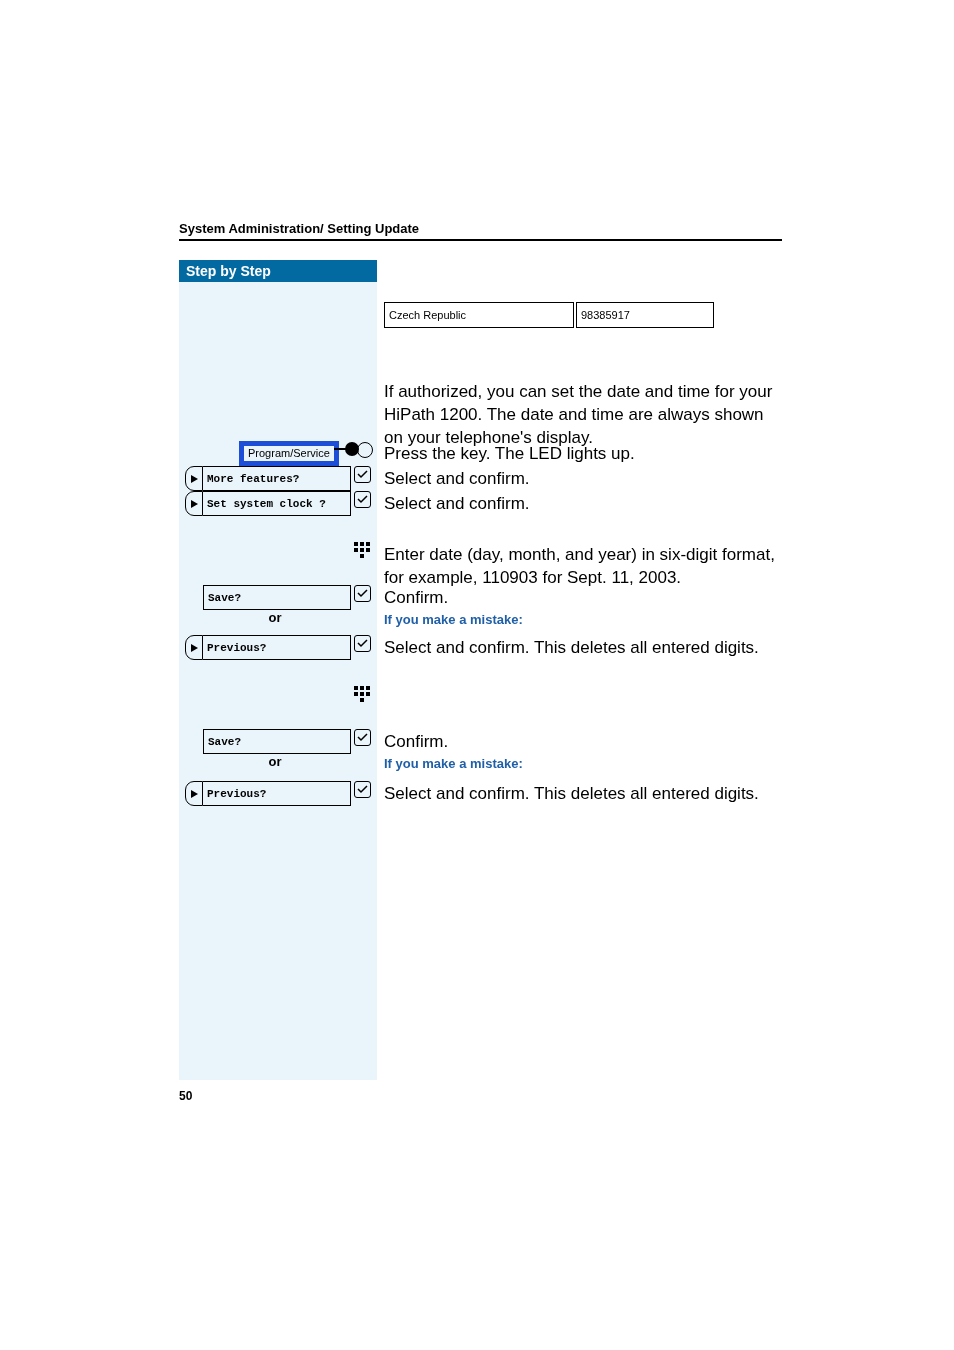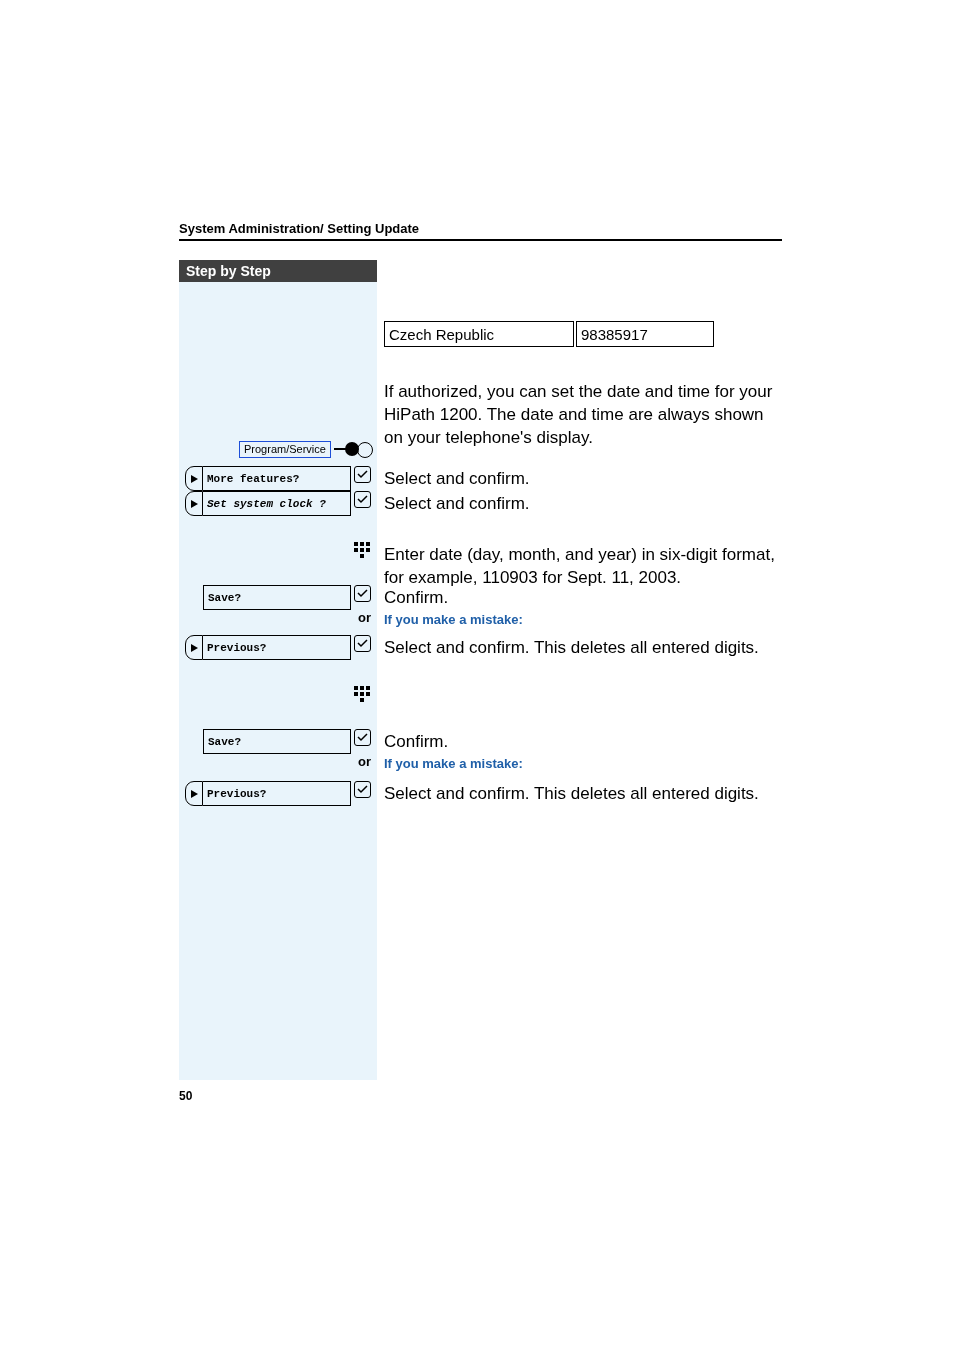--- a/index.html
+++ b/index.html
@@ -40,63 +40,62 @@
     width: 198px;
     height: 820px;
     background: #e9f4fb;
   }
   .step-header {
     position: absolute;
     left: 0;
     top: 0;
     width: 198px;
     height: 22px;
-    background: #404040;
+    background: #0369a1;
     color: #fff;
     font-weight: bold;
     font-size: 14px;
     display: flex;
     align-items: center;
     padding-left: 7px;
     box-sizing: border-box;
   }
   .display-box {
     position: absolute;
     border: 1px solid #000;
-    font-size: 15px;
+    font-size: 11px;
     padding: 12px 4px;
     height: 17px;
     display: flex;
     align-items: center;
     box-sizing: border-box;
-    margin-top: 19px;
   }
   .section-heading {
     color: #1f5fa8;
     font-weight: bold;
     font-size: 21px;
   }
   .body-text {
     font-size: 17px;
     line-height: 1.35;
   }
   .or-label {
     font-size: 13px;
     font-weight: bold;
     color: #000;
-    text-align: right;
+    text-align: center;
   }
   .mistake-label {
     font-size: 13px;
     font-weight: bold;
     color: #1f5fa8;
   }
   .prog-label {
     position: absolute;
-    border: 1px solid #1d4ed8;
+    border: 5px solid #1d4ed8;
     font-size: 11px;
     padding: 0 4px;
     height: 15px;
     line-height: 14px;
     background: transparent;
   }
   .led-line {
     position: absolute;
     height: 2px;
     background: #000;
@@ -199,21 +198,21 @@
           <div class="tri-right"></div>
         </div>
       <div class="menu-text">More features?</div>
     </div>
     <div class="confirm-box tick" style="left:175px; top:206px;">
       <svg width="11" height="11" viewBox="0 0 11 11">
           <path d="M1 5 L4 8 L10 2" stroke="#000" stroke-width="1.5" fill="none"></path>
         </svg>
     </div>
 
-    <div class="menu-box" style="left:6px; top:231px; width:166px;font-style:italic;">
+    <div class="menu-box" style="left:6px; top:231px; width:166px;">
       <div class="menu-nav">
           <div class="tri-right"></div>
         </div>
       <div class="menu-text">Set system clock ?</div>
     </div>
     <div class="confirm-box tick" style="left:175px; top:231px;">
       <svg width="11" height="11" viewBox="0 0 11 11">
           <path d="M1 5 L4 8 L10 2" stroke="#000" stroke-width="1.5" fill="none"></path>
         </svg>
     </div>
@@ -289,20 +288,21 @@
     </div>
 
   </div>
 
   <div class="display-box" style="left:384px; top:302px; width:190px;">Czech Republic</div>
   <div class="display-box" style="left:576px; top:302px; width:138px;">98385917</div>
 
 
   <div class="body-text" style="position:absolute; left:384px; top:381px; width:392px;">If authorized, you can set the date and time for your HiPath 1200. The date and time are always shown on your telephone's display.</div>
 
+  <div class="body-text" style="position:absolute; left:384px; top:443px; width:392px;">Press the key. The LED lights up.</div>
 
   <div class="body-text" style="position:absolute; left:384px; top:468px; width:392px;">Select and confirm.</div>
   <div class="body-text" style="position:absolute; left:384px; top:493px; width:392px;">Select and confirm.</div>
 
   <div class="body-text" style="position:absolute; left:384px; top:544px; width:392px;">Enter date (day, month, and year) in six-digit format, for example, 110903 for Sept. 11, 2003.</div>
 
   <div class="body-text" style="position:absolute; left:384px; top:587px; width:392px;">Confirm.</div>
 
   <div class="mistake-label" style="position:absolute; left:384px; top:612px;">If you make a mistake:</div>
 

